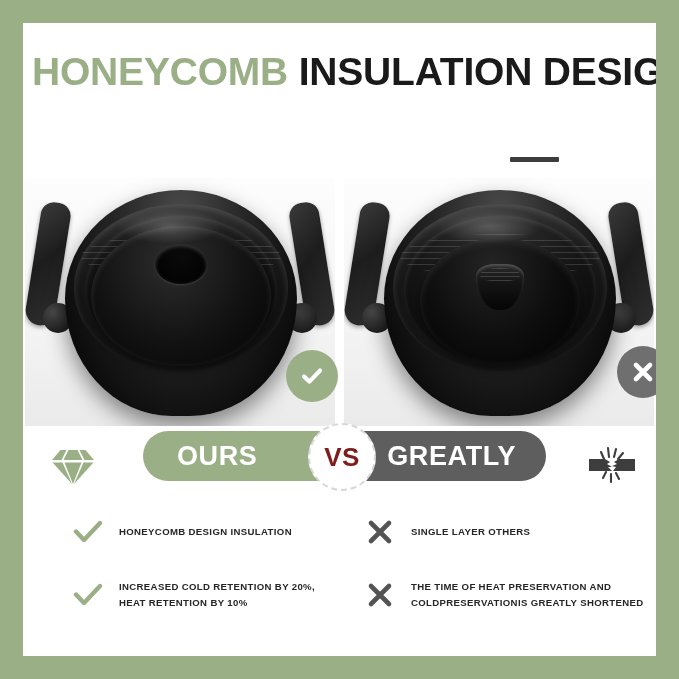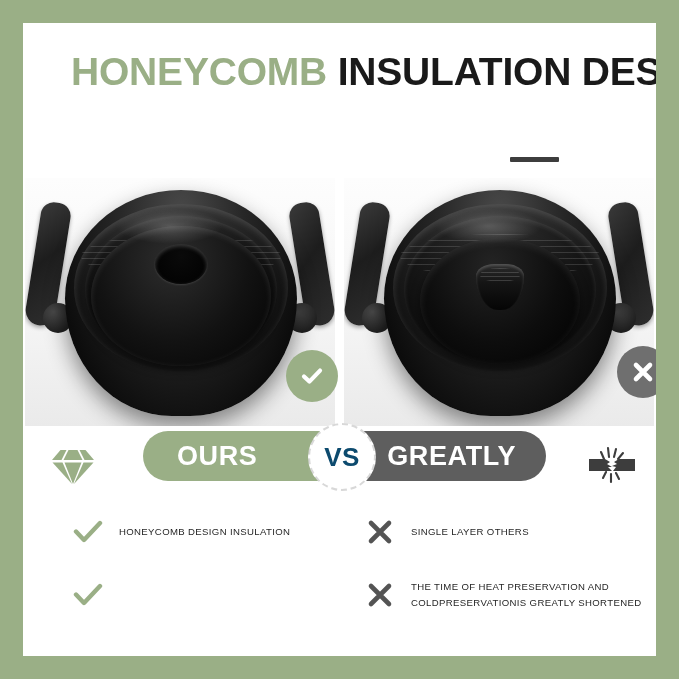--- a/index.html
+++ b/index.html
@@ -39,21 +39,21 @@
     left: 9px;
     top: 26px;
     width: 620px;
     font-size: 39px;
     line-height: 46px;
     font-weight: 700;
     letter-spacing: -0.2px;
     white-space: nowrap;
     font-family: "Liberation Sans", sans-serif;
   }
-  .title .t-hl { color: #9aaf86; margin-left: 39px; }
+  .title .t-hl { color: #9aaf86; }
   .title .t-rest { color: #1a1a1a; }
 
   
   .top-dash {
     position: absolute;
     left: 487px;
     top: 134px;
     width: 49px;
     height: 5px;
     background: #3d3d3d;
@@ -245,21 +245,21 @@
   }
   .vs-circle {
     position: absolute;
     left: 285px; top: 0px;
     width: 68px; height: 68px;
     border-radius: 50%;
     background: #ffffff;
     border: 2px dashed #d8d8d8;
     box-sizing: border-box;
     display: flex; align-items: center; justify-content: center;
-    color: #0c4a6e;
+    color: #7f1d1d;
     font-size: 26px;
     font-weight: 700;
     letter-spacing: 0.5px;
     z-index: 4;
   }
 
   
   .gem-icon {
     position: absolute; left: 27px; top: 424px;
     width: 46px; height: 40px;
@@ -282,21 +282,21 @@
     gap: 14px;
   }
   .frow.r1 { top: 22px; }
   .frow.r2 { top: 85px; }
   .mark { width: 34px; height: 34px; flex: 0 0 34px; display:flex; align-items:center; justify-content:center; }
   .ftext {
     font-size: 9.6px;
     line-height: 16px;
     letter-spacing: 0.35px;
     color: #262626;
-    font-weight: 400;
+    font-weight: 700;
     white-space: pre-line;
   }
   .col.left  .frow { padding-left: 40px; }
   .col.right .frow { padding-left: 22px; }
 </style>
 </head>
 <body>
 
 <div class="poster">
   <div class="inner-canvas">
@@ -412,20 +412,22 @@
             </svg>
           </span>
           <span class="ftext">HONEYCOMB DESIGN INSULATION</span>
         </div>
         <div class="frow r2">
           <span class="mark">
             <svg width="30" height="26" viewBox="0 0 30 26" aria-hidden="true">
               <path d="M3 12.5 L11 21 L27 4" fill="none" stroke="#9aaf86" stroke-width="4.4" stroke-linecap="round" stroke-linejoin="round"></path>
             </svg>
           </span>
+          <span class="ftext">INCREASED COLD RETENTION BY 20%,
+HEAT RETENTION BY 10%</span>
         </div>
       </div>
 
       <div class="col right">
         <div class="frow r1">
           <span class="mark">
             <svg width="26" height="26" viewBox="0 0 26 26" aria-hidden="true">
               <path d="M4 4 L22 22 M22 4 L4 22" fill="none" stroke="#545454" stroke-width="4.6" stroke-linecap="round"></path>
             </svg>
           </span>

